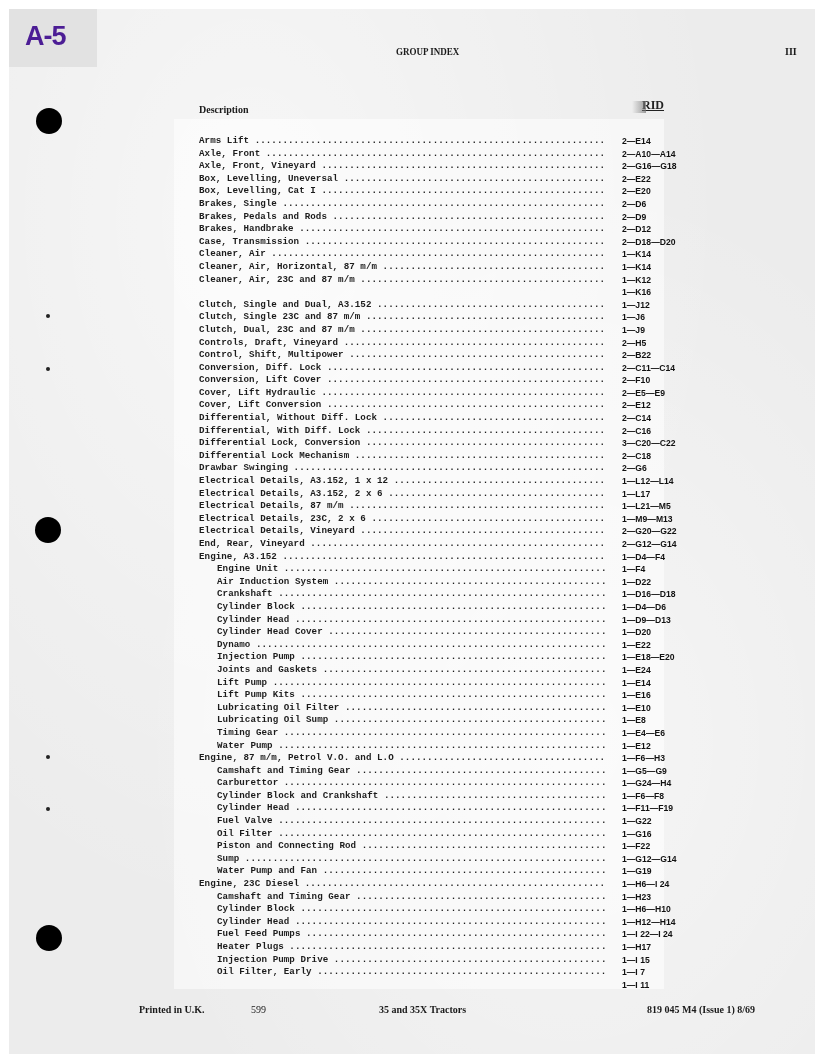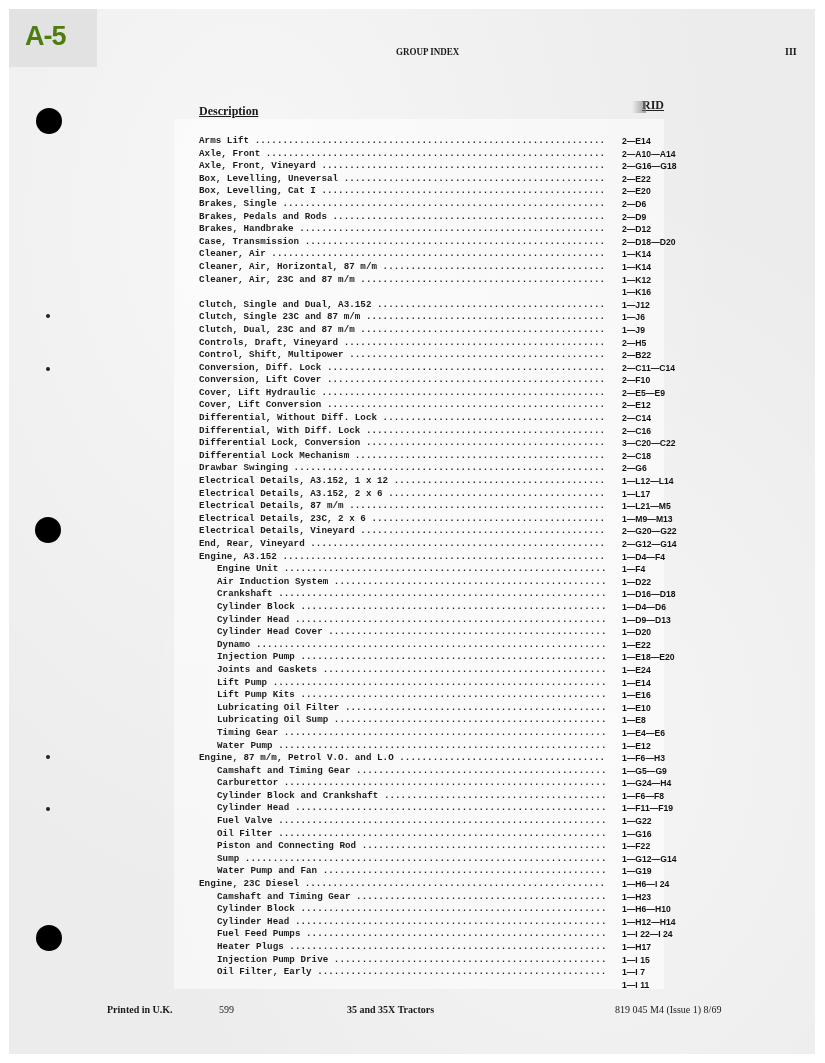--- a/index.html
+++ b/index.html
@@ -20,40 +20,40 @@
     position:absolute; left:165px; top:110px; width:490px; height:870px;
     background:rgba(255,255,255,0.55);
   }
   .tab-label {
     position:absolute; left:0; top:0; width:88px; height:58px;
     background:#e2e2e2;
   }
   .tab-text {
     position:absolute; left:16px; top:12px;
     font-family:"Liberation Sans", "DejaVu Sans", sans-serif;
-    font-weight:bold; font-size:27px; letter-spacing:-1px; color:#4d7c0f;
+    font-weight:bold; font-size:27px; letter-spacing:-1px; color:#4c1d95;
   }
   .hole {
     position:absolute; width:26px; height:26px; border-radius:50%; background:#000;
   }
   .speck { position:absolute; width:4px; height:4px; border-radius:50%; background:#222; }
   .header-title {
     position:absolute; left:387px; top:37px;
     font-family:"Liberation Serif", "DejaVu Serif", serif;
     font-weight:bold; font-size:10px; transform:scaleX(0.9); transform-origin:left;
   }
   .header-page {
     position:absolute; left:740px; top:37px;
     font-family:"Liberation Serif", "DejaVu Serif", serif;
     font-weight:bold; font-size:10px;margin-left:36px;
   }
   .col-desc {
     position:absolute; left:190px; top:95px;
     font-family:"Liberation Serif", "DejaVu Serif", serif;
-    font-weight:bold; font-size:12px; text-decoration:underline;
+    font-weight:bold; font-size:10px; 
   }
   .col-grid {
     position:absolute; left:633px; top:89px;
     font-family:"Liberation Serif", "DejaVu Serif", serif;
     font-weight:bold; font-size:12px; text-decoration:underline; color:#222;
   }
   .col-grid::before {
     content:""; position:absolute; left:-10px; top:3px; width:14px; height:12px;
     background:linear-gradient(90deg, rgba(180,180,180,0), rgba(120,120,120,0.7));
   }
@@ -69,25 +69,25 @@
   .row.sub .desc { left:18px; width:390px; }
   .row .desc::after {
     content:" ..............................................................................................................";
     font-weight:bold;
   }
   .row .grid {
     position:absolute; left:423px; top:1px;
     font-family:"Liberation Sans", "DejaVu Sans", sans-serif;
     font-weight:bold; font-size:8.6px; line-height:11px; color:#111;
   }
-  .footer { position:absolute; top:995px; font-family:"Liberation Serif","DejaVu Serif",serif; font-weight:bold; font-size:10px; color:#1a1a1a; }
+  .footer { position:absolute; top:995px; font-family:"Liberation Serif","DejaVu Serif",serif; font-weight:bold; font-size:10px; color:#1a1a1a;margin-left:32px; }
   .f-printed { left:98px; }
   .f-num { left:210px; font-weight:normal;text-align:right; }
   .f-title { left:338px; }
-  .f-code { left:606px; font-weight:normal; }
+  .f-code { left:606px; font-weight:bold; }
 </style>
 </head>
 <body>
 
 <div class="page">
   <div class="inner-white"></div>
   <div class="tab-label">
     <span class="tab-text">A-5</span>
   </div>
 

